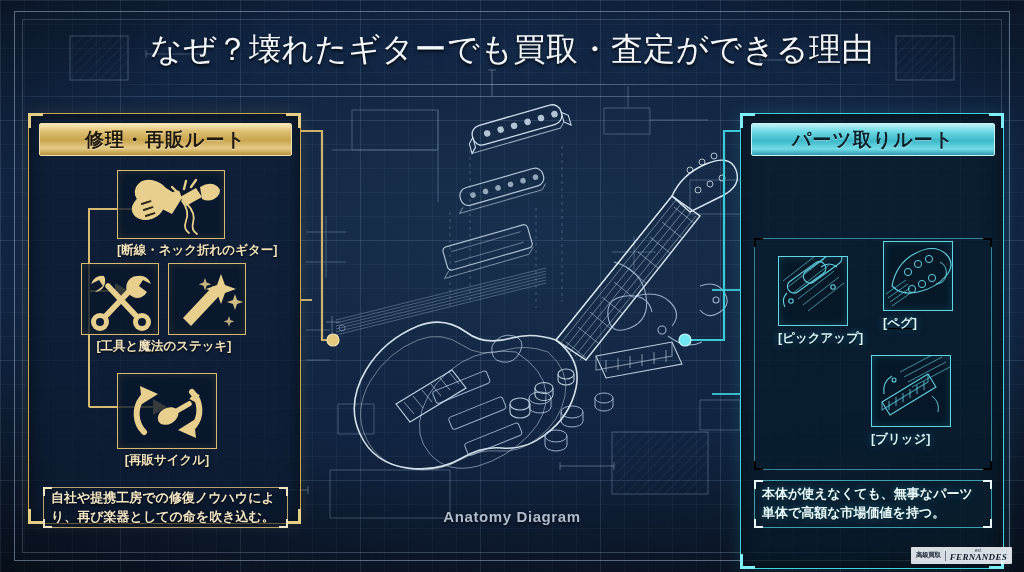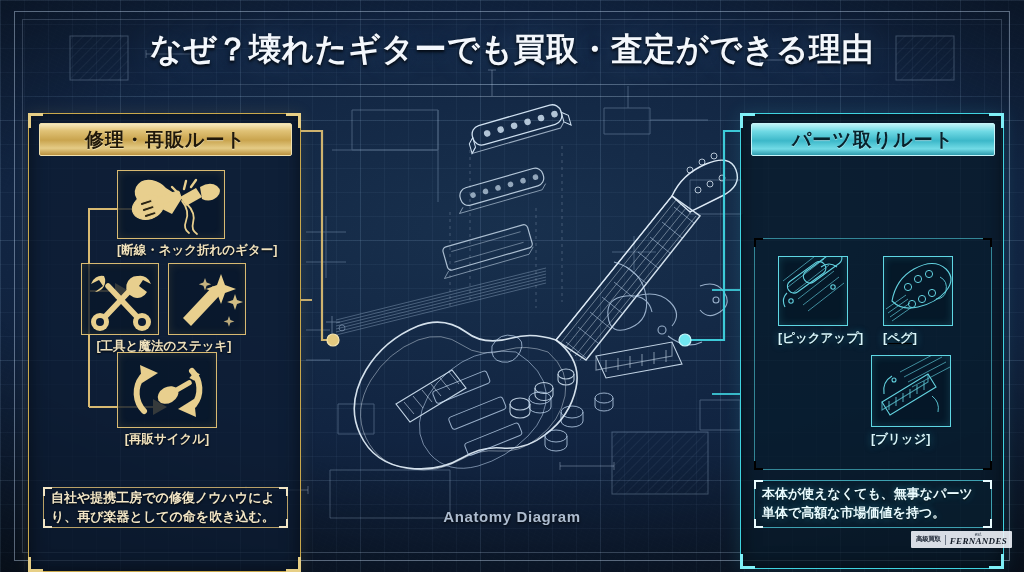--- a/index.html
+++ b/index.html
@@ -39,37 +39,37 @@
   .frame-outer{ position:absolute; left:14px; top:11px; right:14px; bottom:11px;
     border:1px solid rgba(200,222,245,.42); pointer-events:none; }
   .frame-inner{ position:absolute; left:22px; top:19px; right:22px; bottom:19px;
     border:1px solid rgba(200,222,245,.20); pointer-events:none; }
 
   svg.bp { position:absolute; inset:0; width:1024px; height:572px; pointer-events:none; }
 
   
   .title{
     position:absolute; left:0; right:0; top:28px; text-align:center;
-    font-size:32px; font-weight:bold; color:#f3f7fc; letter-spacing:.5px;
+    font-size:32px; font-weight:normal; color:#f3f7fc; letter-spacing:.5px;
     text-shadow:0 0 10px rgba(10,25,45,.95), 0 2px 3px rgba(0,0,0,.85), 0 0 26px rgba(120,170,220,.35);
     white-space:nowrap;
   }
   .title-rule{ position:absolute; left:90px; right:90px; top:84px; height:1px;
     background:linear-gradient(to right, rgba(190,215,240,0), rgba(190,215,240,.45), rgba(190,215,240,0)); }
 
   
   .panel{ position:absolute; border:1px solid; }
   .panel .corner{ position:absolute; width:15px; height:15px; }
   .panel .c-tl{ left:-1px; top:-1px; border-left:3px solid; border-top:3px solid; }
   .panel .c-tr{ right:-1px; top:-1px; border-right:3px solid; border-top:3px solid; }
   .panel .c-bl{ left:-1px; bottom:-1px; border-left:3px solid; border-bottom:3px solid; }
   .panel .c-br{ right:-1px; bottom:-1px; border-right:3px solid; border-bottom:3px solid; }
 
   
-  #panel-left{ left:28px; top:113px; width:273px; height:459px;
+  #panel-left{ left:28px; top:113px; width:273px; height:411px;
     border-color:#c9a84c; background:rgba(13,28,50,.72);
     box-shadow:0 0 18px rgba(0,0,0,.5) inset, 0 0 14px rgba(190,160,80,.14); }
   #panel-left .corner{ border-color:#e7cf86; }
   .hdr-gold{
     position:absolute; left:10px; top:9px; width:253px; height:33px;
     background:linear-gradient(180deg,#f6e9bd 0%,#e0c276 22%,#c9a44e 52%,#e4cb86 78%,#b9913f 100%);
     border:1px solid #f0e0ad; border-radius:2px;
     display:flex; align-items:center; justify-content:center;
     font-size:19px; font-weight:bold; color:#20180a; letter-spacing:1px;
     text-shadow:0 1px 0 rgba(255,248,220,.55);
@@ -130,21 +130,21 @@
   .step .cap{ text-align:center; font-size:12.5px; font-weight:bold; color:#f0e2bd;
     margin-top:3px; text-shadow:0 1px 2px rgba(0,0,0,.9); white-space:nowrap; }
 
   .anatomy-label{
     position:absolute; left:0; right:0; top:508px; text-align:center;
     font-size:15px; font-weight:bold; color:#aebdd0; letter-spacing:.6px;
     text-shadow:0 1px 3px rgba(0,0,0,.85);
   }
 
   
-  #brand-logo{ position:absolute; right:12px; bottom:24px; height:17px;
+  #brand-logo{ position:absolute; right:12px; bottom:8px; height:17px;
     display:flex; align-items:center; gap:4px;
     background:rgba(240,244,250,.9); padding:2px 5px; border-radius:1px; }
   #brand-logo .jp{ font-size:6.5px; font-weight:bold; color:#1a2433; letter-spacing:-.3px; }
   #brand-logo .sep{ width:1px; height:10px; background:#6c7686; }
   #brand-logo .wm{ display:flex; flex-direction:column; align-items:center; line-height:1; }
   #brand-logo .wm-top{ font-size:4.5px; color:#2a3546; font-style:italic; }
   #brand-logo .wm-main{ font-family:"Liberation Serif","DejaVu Serif",serif;
     font-size:9px; font-weight:bold; font-style:italic; color:#121a26; letter-spacing:.3px; }
 </style>
 </head>
@@ -496,21 +496,21 @@
               <g stroke="#e8cf8e" stroke-width="1.8" fill="none" stroke-linecap="round">
                 <path d="M64 30 q8 10 4 20 q-3 8 3 12"></path>
                 <path d="M69 33 q9 9 6 19 q-2 7 4 11"></path>
               </g>
             </g>
           </svg>
         </div>
         <div class="cap">[断線・ネック折れのギター]</div>
       </div>
 
-      <div class="step" style="left:74px; top:189px; width:100px;">
+      <div class="step" style="left:74px; top:210px; width:100px;">
         <div class="box" style="width:100px;height:76px;">
           <svg viewBox="0 0 100 76" width="100" height="76">
             <g stroke="#e8cf8e" fill="none" stroke-width="6" stroke-linecap="round">
               <path d="M24 24 a26 26 0 0 0 2 34"></path>
               <path d="M76 52 a26 26 0 0 0 -2 -34"></path>
             </g>
             <g fill="#e8cf8e">
               <polygon points="22,12 40,20 24,30"></polygon>
               <polygon points="78,64 60,56 76,46"></polygon>
 
@@ -561,21 +561,21 @@
               <circle cx="12" cy="44" r="2.2"></circle>
                 <circle cx="54" cy="30" r="2.2"></circle>
               <path d="M8 36 q-6 6 -2 14"></path>
               <path d="M42 10 q8 -6 16 0"></path>
             </g>
           </svg>
         </div>
         <div class="cap">[ピックアップ]</div>
       </div>
 
-      <div class="part" style="left:128px; top:17px; width:76px;text-decoration:underline;">
+      <div class="part" style="left:128px; top:2px; width:76px;text-decoration:underline;">
         <div class="thumb" style="width:70px;height:70px;">
           <svg viewBox="0 0 70 70" width="70" height="70">
             <g stroke="#67dbe8" fill="none" stroke-width="1.1" opacity=".95">
               <path d="M8 44 q4 -22 22 -32 q20 -11 32 0 q10 10 0 22 q-10 12 -28 16 q-16 4 -26 -6z"></path>
               <g stroke-width="1">
                 <circle cx="24" cy="30" r="3.6"></circle>
                   <circle cx="34" cy="22" r="3.6"></circle>
                 <circle cx="45" cy="17" r="3.6"></circle>
                 <circle cx="48" cy="36" r="3.6"></circle>
                   <circle cx="38" cy="42" r="3.6"></circle>

